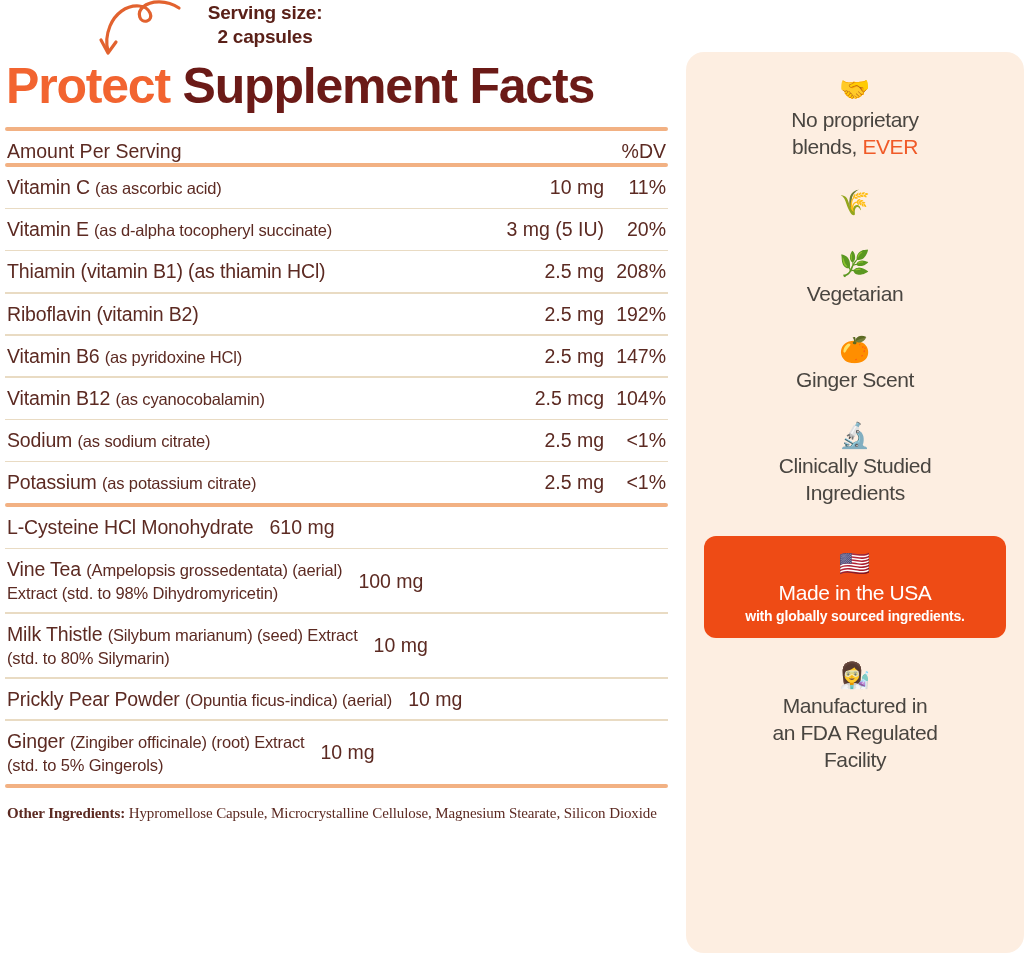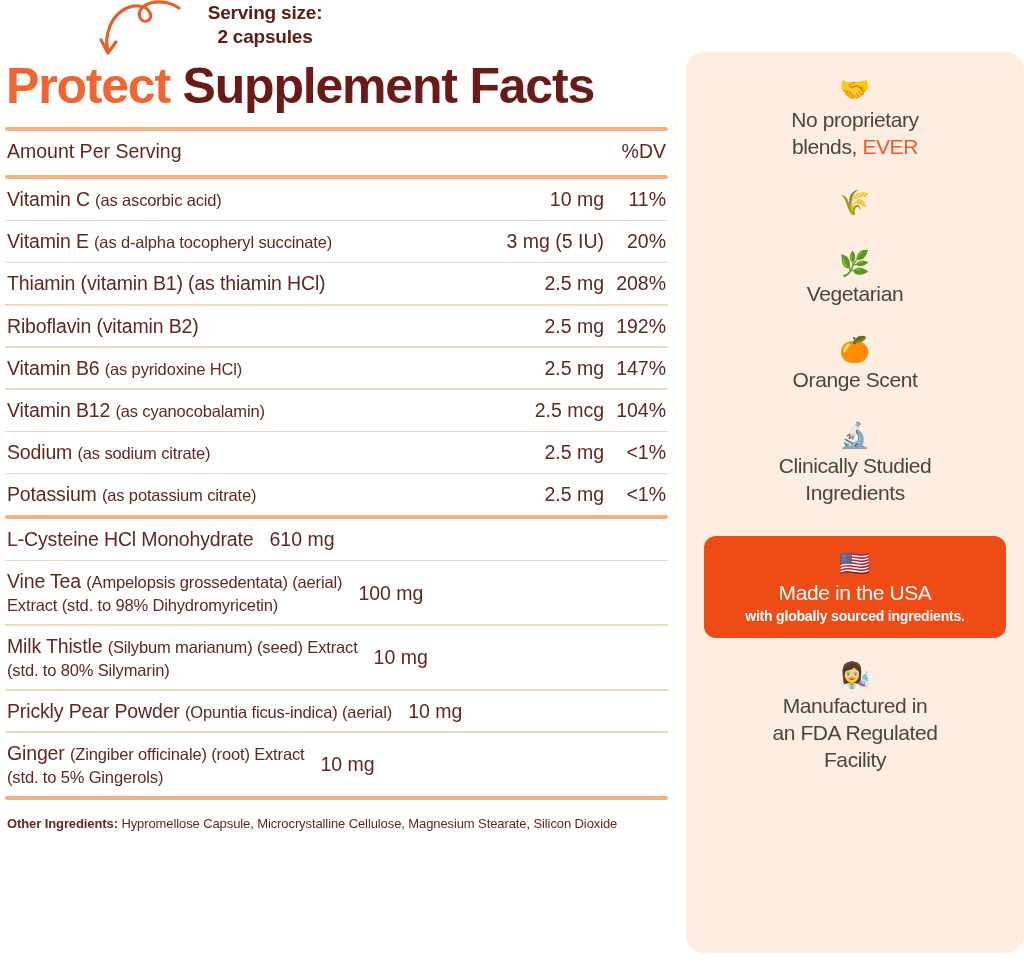--- a/index.html
+++ b/index.html
@@ -29,21 +29,21 @@
     color: #6B1A17; line-height: 1.06; white-space: nowrap;
     margin-top: 4px; margin-left: 1px;
   }
   .title .accent { color: #F26430; }
 
   .rule-thick { height: 4px; background: #F2B183; border-radius: 2px; }
   .rule-thin  { height: 1.6px; background: #E9DBC3; }
 
   .hdr {
     display: flex; align-items: baseline;
-    padding: 9px 2px 12px 2px;
+    padding: 9px 2px 0 2px;
     color: #5C2A22; font-size: 19.5px;
   }
   .hdr .hdr-title { flex: 1; }
   .hdr .hdr-dv { width: 62px; text-align: right; }
 
   .row {
     display: flex; align-items: center;
     padding: 9px 2px 9px 2px;
     color: #5C2A22; font-size: 19.5px; line-height: 1.16;
   }
@@ -52,21 +52,21 @@
   .row .amt { width: 120px; text-align: right; white-space: nowrap; }
   .row .dv  { width: 62px;  text-align: right; white-space: nowrap; }
 
   
   .row.bot .amt { width: 128px; text-align: left; padding-left: 8px; }
   .row.bot .dv  { width: 86px; }
   .row.bot .nm  { flex: 0 0 auto; max-width: 450px; }
 
   .other {
     padding: 14px 2px 0 2px;
-    color: #5C2A22; font-size: 13px; line-height: 1.48; letter-spacing: -0.1px;
+    color: #5C2A22; font-size: 15px; line-height: 1.48; letter-spacing: -0.1px; font-family: Liberation Serif, serif;
   }
   .other b { font-weight: bold; }
 
   
   .panel {
     position: absolute; left: 686px; top: 52px;
     width: 338px; height: 901px;
     background: #FDEEE1; border-radius: 18px;
     padding: 22px 18px 18px 18px;
     display: flex; flex-direction: column; align-items: center;
@@ -226,21 +226,21 @@
           <span class="emj">🌾</span>
         </div>
         <div class="sp-30"></div>
         <div class="badge">
           <span class="emj">🌿</span>
           <div class="lbl">Vegetarian</div>
         </div>
         <div class="sp-26"></div>
         <div class="badge">
           <span class="emj">🍊</span>
-          <div class="lbl">Orange Scent</div>
+          <div class="lbl">Ginger Scent</div>
         </div>
         <div class="sp-26"></div>
         <div class="badge">
           <span class="emj">🔬</span>
           <div class="lbl">Clinically Studied<br>Ingredients</div>
         </div>
         <div class="sp-22"></div>
         <div class="badge usa">
           <span class="emj">🇺🇸</span>
           <div class="lbl">Made in the USA</div>

